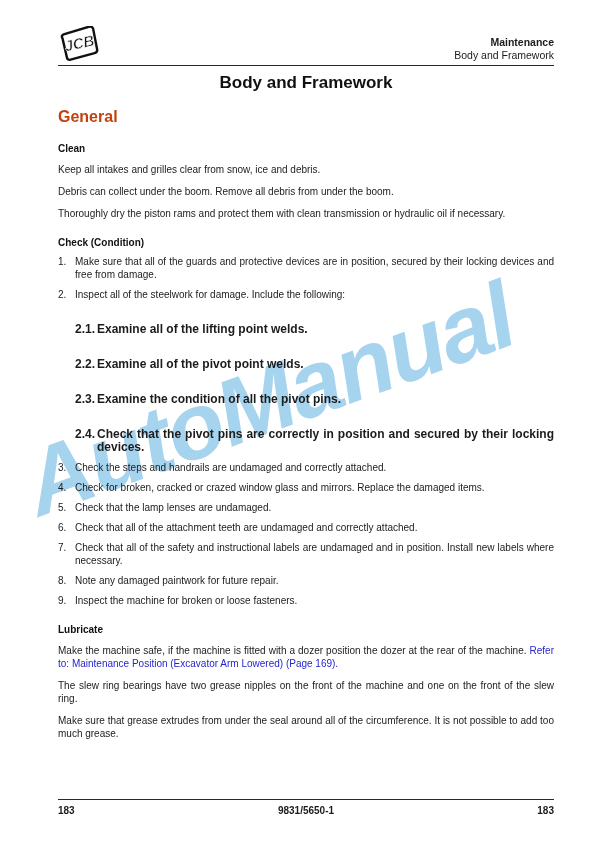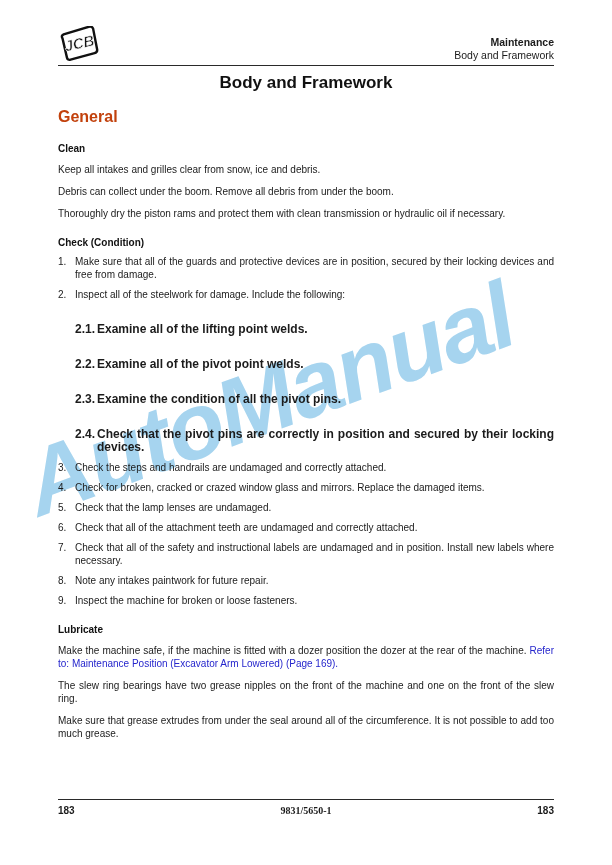--- a/index.html
+++ b/index.html
@@ -38,21 +38,21 @@
   .li .num{flex:none;width:17px;}
   .li .txt{flex:1;text-align:justify;}
   .sub{display:flex;font-size:12px;line-height:13px;margin-top:22px;padding-left:17px;font-weight:bold;}
   .sub .num{flex:none;width:22px;}
   .sub .txt{flex:1;text-align:justify;}
   .link{text-decoration:none;cursor:pointer;}
   
   .footer{position:absolute;left:58px;right:58px;top:799px;z-index:1;}
   .footer-rule{border:none;border-top:1.2px solid #2a2a2a;margin:0;height:0;}
   .footer-row{display:flex;justify-content:space-between;font-size:10px;font-weight:bold;margin-top:5px;}
-  .footer-center{position:absolute;left:0;right:0;text-align:center;font-family:Liberation Serif, serif;}
+  .footer-center{position:absolute;left:0;right:0;text-align:center;}
   .footer-row{position:relative;}
 </style>
 </head>
 <body>
 
 <div class="page">
 
   <div class="watermark" style="color: rgb(166, 212, 239);">AutoManual</div>
 
   <div class="content">
@@ -132,21 +132,21 @@
     <span class="txt">Check that all of the attachment teeth are undamaged and correctly attached.</span>
   </div>
 
   <div class="li">
     <span class="num">7.</span>
     <span class="txt">Check that all of the safety and instructional labels are undamaged and in position. Install new labels where necessary.</span>
   </div>
 
   <div class="li">
     <span class="num">8.</span>
-    <span class="txt">Note any intakes paintwork for future repair.</span>
+    <span class="txt">Note any damaged paintwork for future repair.</span>
   </div>
 
   <div class="li">
     <span class="num">9.</span>
     <span class="txt">Inspect the machine for broken or loose fasteners.</span>
   </div>
 </div>
 
 
     <div class="h3">Lubricate</div>

